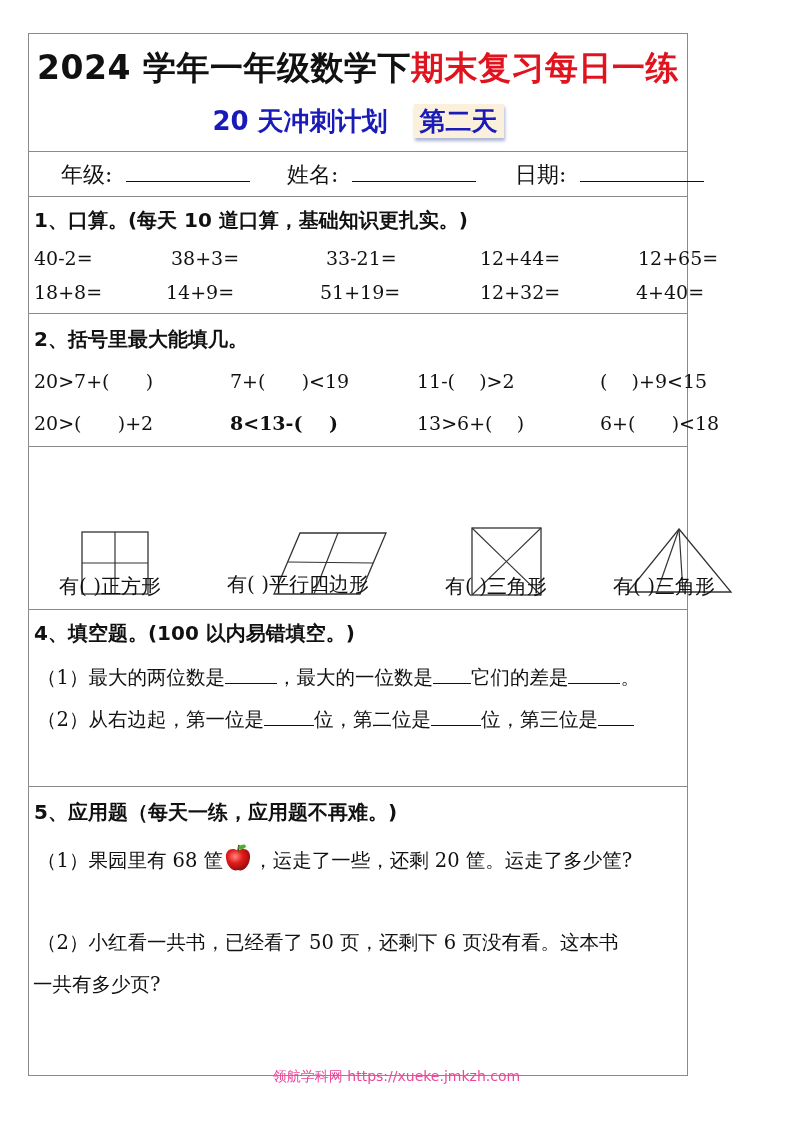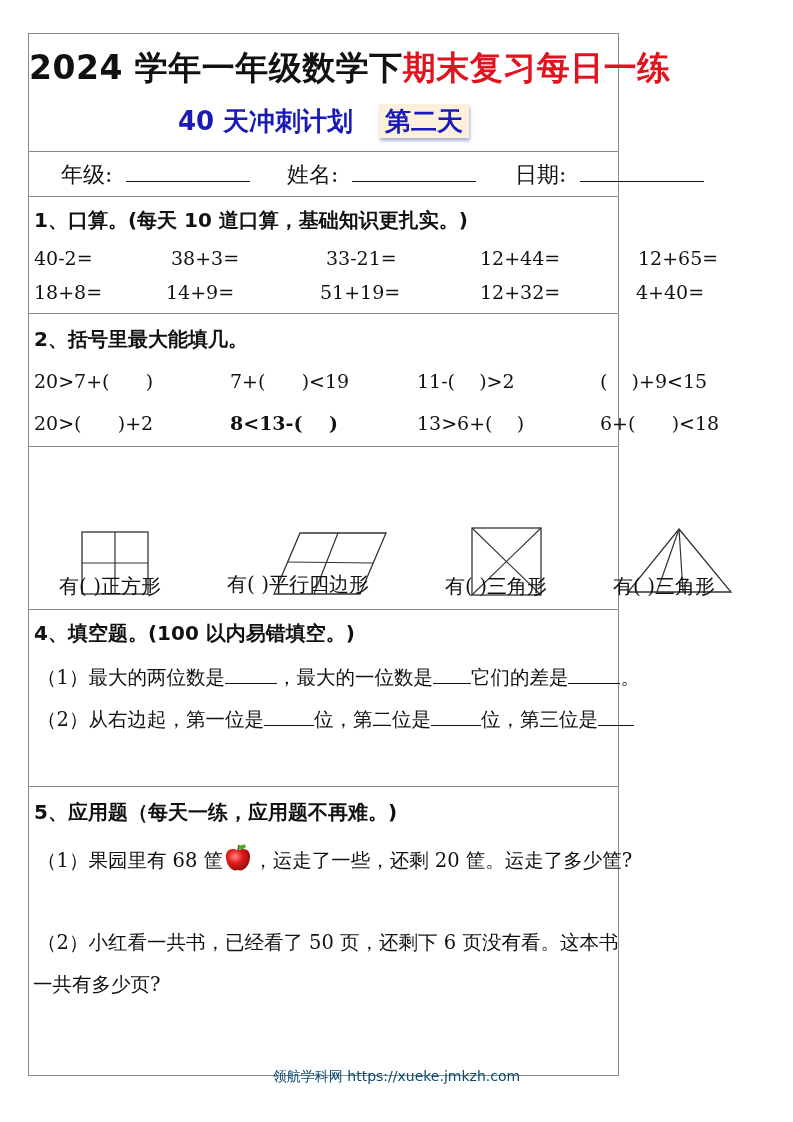--- a/index.html
+++ b/index.html
@@ -1,17 +1,17 @@
 <!DOCTYPE html>
 <html><head>
 <meta charset="utf-8">
 <style>
   html, body { margin: 0; padding: 0; background: #ffffff; }
   body { width: 793px; height: 1122px; position: relative; font-family: "DejaVu Serif", "Liberation Serif", serif; color: #111; overflow: hidden; }
-  .sheet { position: absolute; left: 28px; top: 33px; width: 591px; height: 1043px; border: 1.5px solid #8a8a8a; box-sizing: border-box; padding-left: 28px; }
+  .sheet { position: absolute; left: 28px; top: 33px; width: 660px; height: 1043px; border: 1.5px solid #8a8a8a; box-sizing: border-box; padding-left: 28px; }
   .row { position: absolute; left: 0; right: 0; border-bottom: 1.5px solid #8a8a8a; box-sizing: border-box; }
   .title-row { top: 0; height: 118px; }
   .title-line { position: absolute; left: 0; right: 0; top: 12px; text-align: center; font-family: "DejaVu Sans", sans-serif; font-weight: bold; font-size: 33px; letter-spacing: 0.5px; white-space: nowrap; }
   .title-line .black { color: #111; }
   .title-line .red { color: #e0141e; }
   .sub-line { position: absolute; left: 0; right: 0; top: 70px; text-align: center; font-family: "DejaVu Sans", sans-serif; font-weight: bold; font-size: 26px; color: #1a1ab8; white-space: nowrap; }
   .sub-line .badge { display: inline-block; margin-left: 26px; padding: 0 6px; background: #fbf0dc; box-shadow: 1px 3px 3px rgba(70,90,160,0.45); line-height: 34px; }
   .info-row { top: 118px; height: 45px; font-size: 22px; }
   .info-row .field { position: absolute; top: 8px; white-space: nowrap; }
   .info-row .blank { display: inline-block; width: 124px; border-bottom: 1.5px solid #111; height: 18px; margin-left: 14px; vertical-align: baseline; }
@@ -21,33 +21,33 @@
   .sec1 { top: 163px; height: 117px; }
   .sec2 { top: 280px; height: 133px; }
   .sec3 { top: 413px; height: 163px; }
   .sec4 { top: 576px; height: 177px; }
   .sec5 { top: 753px; height: 290px; border-bottom: none; }
   .shape { position: absolute; }
   .shape-label { position: absolute; font-size: 20px; white-space: nowrap; }
   .fill-line { font-size: 19.5px; position: absolute; white-space: nowrap; }
   .u { display: inline-block; border-bottom: 1.5px solid #111; height: 16px; vertical-align: baseline; }
   .apple { display: inline-block; width: 30px; height: 30px; vertical-align: -6px; }
-  .footer { position: absolute; top: 1068px; left: 0; right: 0; text-align: center; font-family: "DejaVu Sans", sans-serif; font-size: 14px; color: #0c4a6e; }
+  .footer { position: absolute; top: 1068px; left: 0; right: 0; text-align: center; font-family: "DejaVu Sans", sans-serif; font-size: 14px; color: #ec4899; }
 </style>
 </head>
 <body>
 
 <div class="sheet">
 
   <div class="row title-row">
     <div class="title-line">
       <span class="black">2024 学年一年级数学下</span><span class="red">期末复习每日一练</span>
     </div>
     <div class="sub-line">
-      <span>40 天冲刺计划</span><span class="badge">第二天</span>
+      <span>20 天冲刺计划</span><span class="badge">第二天</span>
     </div>
   </div>
 
   <div class="row info-row">
     <div class="field" style="left:32px;">
       <span>年级:</span><span class="blank"></span>
     </div>
     <div class="field" style="left:258px;">
       <span>姓名:</span><span class="blank"></span>
     </div>

